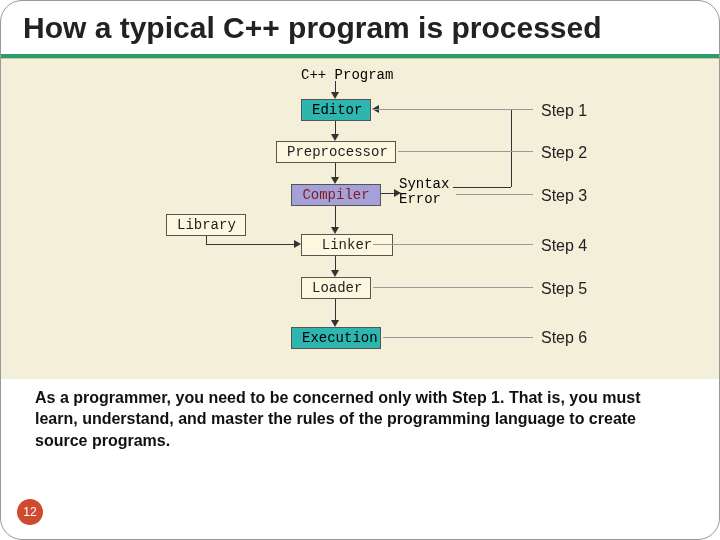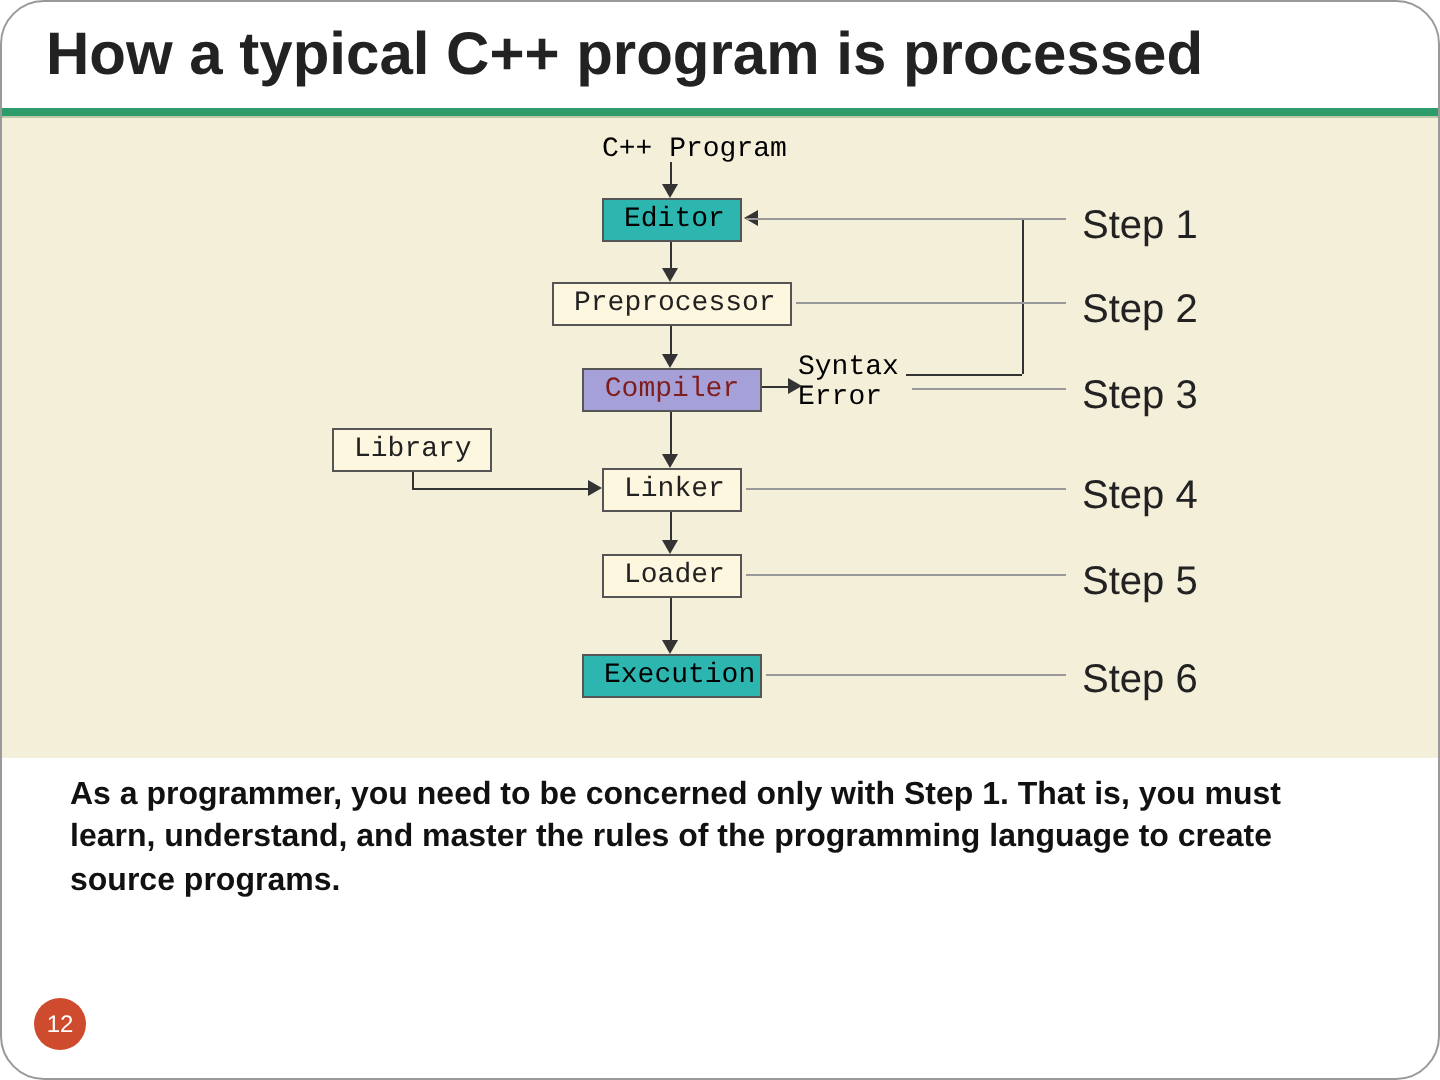--- a/index.html
+++ b/index.html
@@ -76,21 +76,21 @@
   .plain {
     border: none;
     background: transparent;
   }
   .teal { background: #2db5b0; color: #000000; }
   .cream { background: #fdf7df; color: #222; }
   .lilac { background: #a6a0d8; color: #7f1d1d; }
   .step-label {
     position: absolute;
     font-family: Arial, sans-serif;
-    font-size: 20px;
+    font-size: 16px;
     color: #222;
   }
   .arrow-line-v {
     position: absolute;
     width: 1px;
     background: #333;
   }
   .arrow-line-h {
     position: absolute;
     height: 1px;
@@ -126,21 +126,21 @@
   <div class="divider"></div>
   <div class="subdivider"></div>
 
   <div class="diagram-area">
 
     <div class="node plain" style="left:290px; top:6px;">C++ Program</div>
 
     <div class="node teal" style="left:300px; top:40px; width:70px;">Editor</div>
     <div class="node cream" style="left:275px; top:82px; width:120px;">Preprocessor</div>
     <div class="node lilac" style="left:290px; top:125px; width:90px;">Compiler</div>
-    <div class="node cream" style="left:300px; top:175px; width:70px;">Linker</div>
+    <div class="node cream" style="left:300px; top:175px; width:92px;">Linker</div>
     <div class="node cream" style="left:300px; top:218px; width:70px;">Loader</div>
     <div class="node cream" style="left:165px; top:155px; width:80px;">Library</div>
 
     <div class="node teal" style="left:290px; top:268px; width:90px;">Execution</div>
 
     <div class="plain" style="position:absolute; left:398px; top:118px; font-family:'Courier New',monospace; font-size:14px; line-height:1.1;">
       <div>Syntax</div>
       <div>Error</div>
     </div>
 

